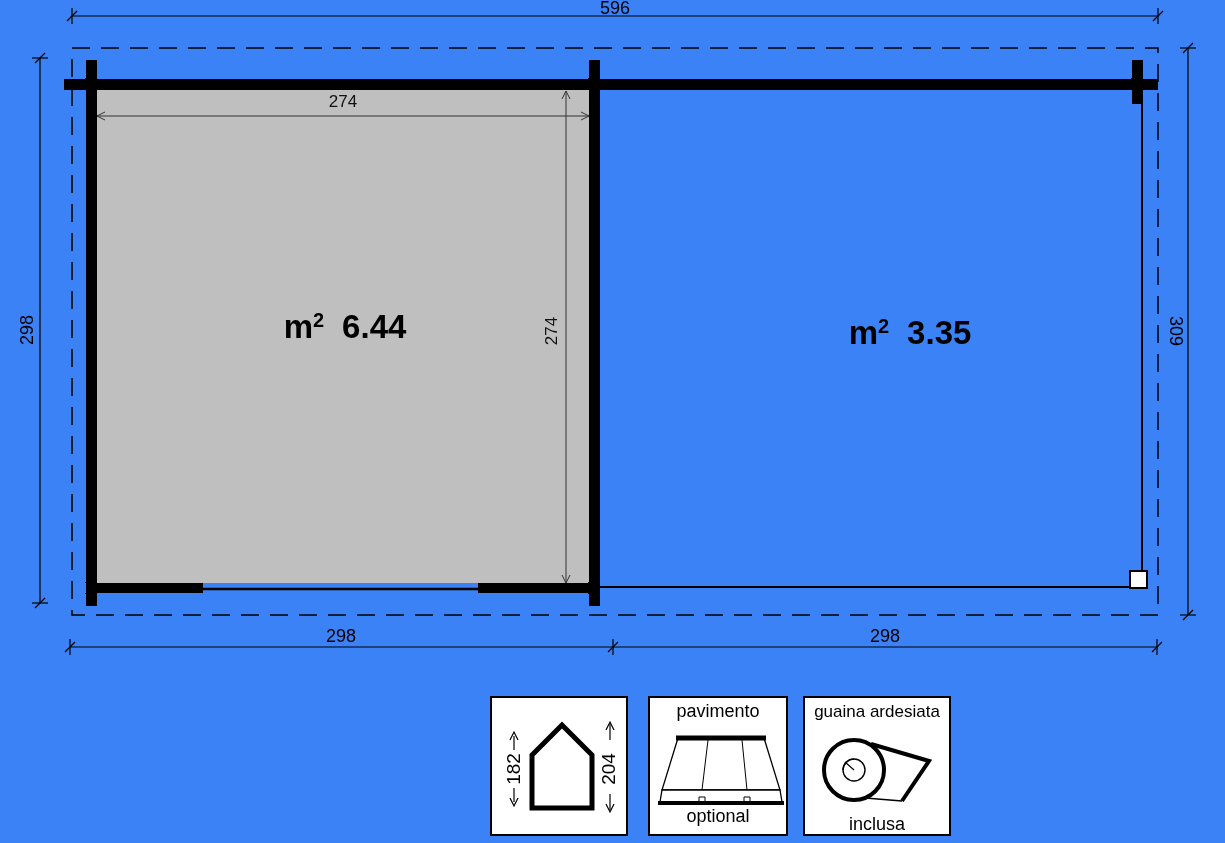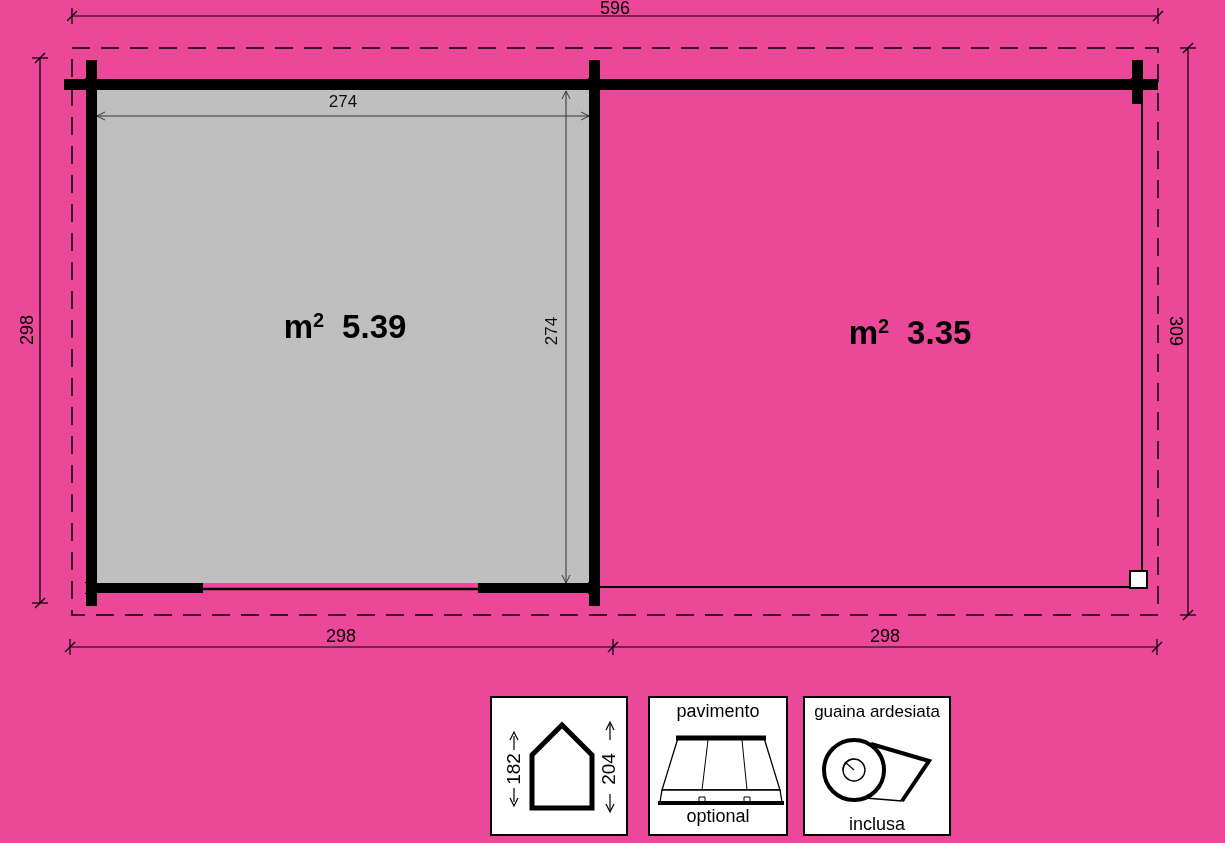--- a/index.html
+++ b/index.html
@@ -1,16 +1,16 @@
 <!DOCTYPE html>
 <html><head>
 <meta charset="utf-8">
 <style>
   html,body{margin:0;padding:0;background:#fff;}
-  .canvas{position:relative;width:1225px;height:843px;background:#ec4899;
+  .canvas{position:relative;width:1225px;height:843px;background:#3b82f6;
           font-family:"Liberation Sans",sans-serif;color:#000;overflow:hidden;}
   svg{display:block;}
   .dim{position:absolute;font-size:18px;text-align:center;white-space:nowrap;}
   .vdim{position:absolute;width:60px;height:18px;line-height:18px;font-size:18px;text-align:center;white-space:nowrap;}
   .rot-ccw{transform:rotate(-90deg);}
   .rot-cw{transform:rotate(90deg);}
   .inner-dim{font-size:17px;color:#111;}
   .room-label{position:absolute;font-weight:bold;font-size:33px;text-align:center;white-space:nowrap;}
   .area-sup{font-size:20px;vertical-align:11px;font-weight:bold;}
   .area-val{margin-left:18px;}
@@ -100,21 +100,21 @@
 
   <div class="dim" style="left:301px;top:626px;width:80px;">298</div>
 
   <div class="dim" style="left:845px;top:626px;width:80px;">298</div>
 
   <div class="dim inner-dim" style="left:313px;top:92px;width:60px;">274</div>
 
   <div class="vdim rot-ccw inner-dim" style="left:522px;top:322px;">274</div>
 
   <div class="room-label" style="left:195px;top:308px;width:300px;">
-    <span>m</span><span class="area-sup">2</span><span class="area-val">5.39</span>
+    <span>m</span><span class="area-sup">2</span><span class="area-val">6.44</span>
   </div>
 
   <div class="room-label" style="left:760px;top:314px;width:300px;">
     <span>m</span><span class="area-sup">2</span><span class="area-val">3.35</span>
   </div>
 
 
   <div class="box" style="left:490px;top:696px;width:138px;height:140px;">
     <svg width="134" height="136" style="position:absolute;left:0;top:0">
       <path d="M40 110 L40 57 L70 27 L100 57 L100 110 Z" fill="#fff" stroke="#000" stroke-width="5" stroke-linejoin="miter"></path>

